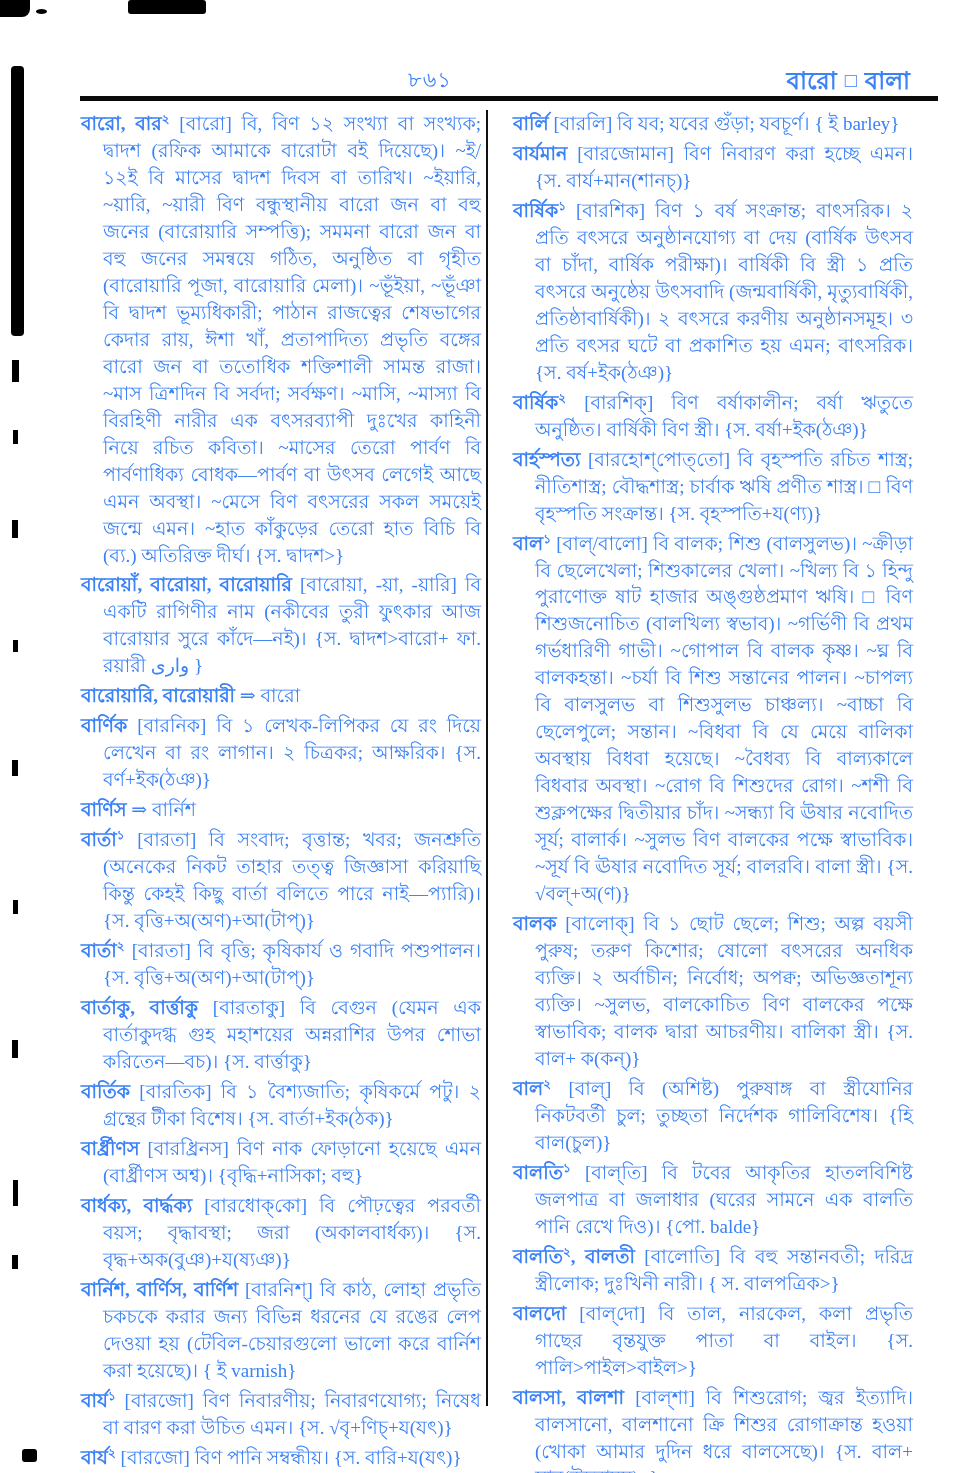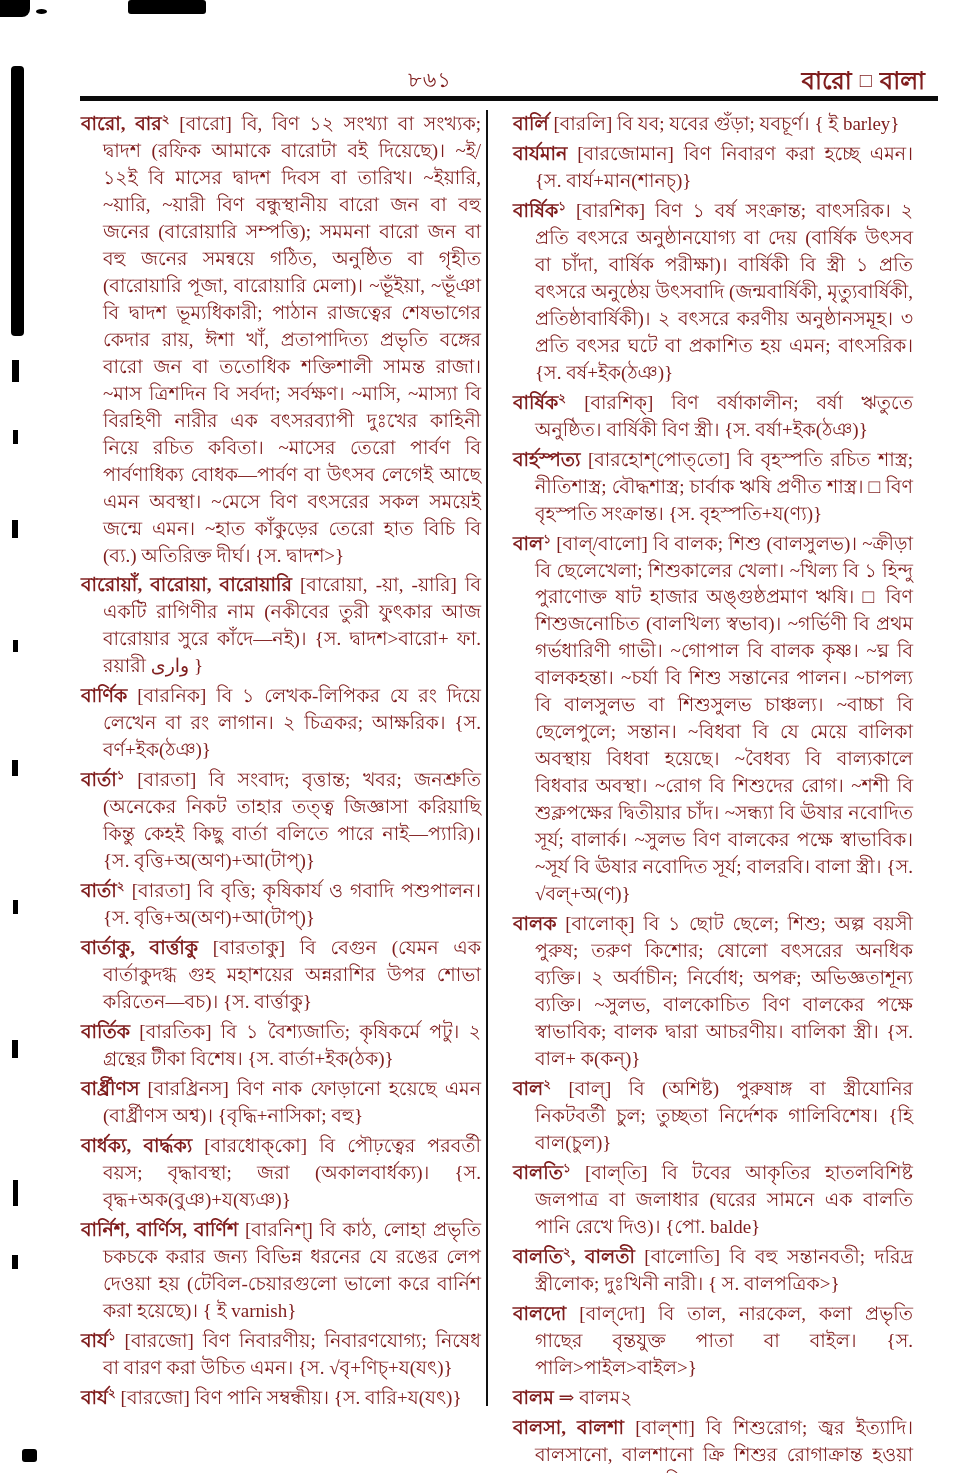--- a/index.html
+++ b/index.html
@@ -5,21 +5,21 @@
   html, body {
     margin: 0;
     padding: 0;
     background: #ffffff;
   }
   .page {
     position: relative;
     width: 960px;
     height: 1473px;
     background: #ffffff;
-    color: #7f1d1d;
+    color: #3b82f6;
     font-family: "Liberation Serif", "DejaVu Serif", serif;
     overflow: hidden;
   }
 
   
   .header {
     position: absolute;
     top: 62px;
     left: 78px;
     width: 860px;
@@ -27,21 +27,21 @@
   }
   .page-number {
     position: absolute;
     left: 330px;
     top: 2px;
     font-size: 21px;
     letter-spacing: 1px;
   }
   .guide-words {
     position: absolute;
-    right: 13px;
+    right: 28px;
     top: 0;
     font-size: 24px;
     font-weight: bold;
   }
   .guide-words .gsep {
     font-weight: normal;
     font-size: 20px;
     padding: 0 8px;
     position: relative;
     top: -2px;
@@ -135,21 +135,23 @@
     </span>
   </div>
   <div class="header-rule"></div>
 
   <div class="col-divider"></div>
 
   <div class="content">
     <div class="col" id="col-left">
         <p class="entry"><b class="hw">বারো, বার<sup>২</sup></b> [বারো] বি, বিণ ১২ সংখ্যা বা সংখ্যক; দ্বাদশ (রফিক আমাকে বারোটা বই দিয়েছে)। ~ই/ ১২ই বি মাসের দ্বাদশ দিবস বা তারিখ। ~ইয়ারি, ~য়ারি, ~য়ারী বিণ বন্ধুস্থানীয় বারো জন বা বহু জনের (বারোয়ারি সম্পত্তি); সমমনা বারো জন বা বহু জনের সমন্বয়ে গঠিত, অনুষ্ঠিত বা গৃহীত (বারোয়ারি পূজা, বারোয়ারি মেলা)। ~ভূঁইয়া, ~ভূঁঞা বি দ্বাদশ ভূম্যধিকারী; পাঠান রাজত্বের শেষভাগের কেদার রায়, ঈশা খাঁ, প্রতাপাদিত্য প্রভৃতি বঙ্গের বারো জন বা ততোধিক শক্তিশালী সামন্ত রাজা। ~মাস ত্রিশদিন বি সর্বদা; সর্বক্ষণ। ~মাসি, ~মাস্যা বি বিরহিণী নারীর এক বৎসরব্যাপী দুঃখের কাহিনী নিয়ে রচিত কবিতা। ~মাসের তেরো পার্বণ বি পার্বণাধিক্য বোধক—পার্বণ বা উৎসব লেগেই আছে এমন অবস্থা। ~মেসে বিণ বৎসরের সকল সময়েই জন্মে এমন। ~হাত কাঁকুড়ের তেরো হাত বিচি বি (ব্য.) অতিরিক্ত দীর্ঘ। {স. দ্বাদশ&gt;}</p>
         <p class="entry"><b class="hw">বারোয়াঁ, বারোয়া, বারোয়ারি</b> [বারোয়া, -য়া, -য়ারি] বি একটি রাগিণীর নাম (নকীবের তুরী ফুৎকার আজ বারোয়ার সুরে কাঁদে—নই)। {স. দ্বাদশ&gt;বারো+ ফা. রয়ারী وارى }</p>
+        <p class="entry"><b class="hw">বারোয়ারি, বারোয়ারী</b> ⇒ বারো</p>
         <p class="entry"><b class="hw">বার্ণিক</b> [বারনিক] বি ১ লেখক-লিপিকর যে রং দিয়ে লেখেন বা রং লাগান। ২ চিত্রকর; আক্ষরিক। {স. বর্ণ+ইক(ঠঞ)}</p>
+        <p class="entry"><b class="hw">বার্ণিস</b> ⇒ বার্নিশ</p>
         <p class="entry"><b class="hw">বার্তা<sup>১</sup></b> [বারতা] বি সংবাদ; বৃত্তান্ত; খবর; জনশ্রুতি (অনেকের নিকট তাহার তত্ত্ব জিজ্ঞাসা করিয়াছি কিন্তু কেহই কিছু বার্তা বলিতে পারে নাই—প্যারি)। {স. বৃত্তি+অ(অণ)+আ(টাপ্)}</p>
         <p class="entry"><b class="hw">বার্তা<sup>২</sup></b> [বারতা] বি বৃত্তি; কৃষিকার্য ও গবাদি পশুপালন। {স. বৃত্তি+অ(অণ)+আ(টাপ্)}</p>
         <p class="entry"><b class="hw">বার্তাকু, বার্ত্তাকু</b> [বারতাকু] বি বেগুন (যেমন এক বার্তাকুদগ্ধ গুহ মহাশয়ের অন্নরাশির উপর শোভা করিতেন—বচ)। {স. বার্ত্তাকু}</p>
         <p class="entry"><b class="hw">বার্তিক</b> [বারতিক] বি ১ বৈশ্যজাতি; কৃষিকর্মে পটু। ২ গ্রন্থের টীকা বিশেষ। {স. বার্তা+ইক(ঠক)}</p>
         <p class="entry"><b class="hw">বার্ধ্রীণস</b> [বারধ্রিনস] বিণ নাক ফোড়ানো হয়েছে এমন (বার্ধ্রীণস অশ্ব)। {বৃদ্ধি+নাসিকা; বহু}</p>
         <p class="entry"><b class="hw">বার্ধক্য, বার্দ্ধক্য</b> [বারধোক্‌কো] বি পৌঢ়ত্বের পরবর্তী বয়স; বৃদ্ধাবস্থা; জরা (অকালবার্ধক্য)। {স. বৃদ্ধ+অক(বুঞ)+য(ষ্যঞ)}</p>
         <p class="entry"><b class="hw">বার্নিশ, বার্ণিস, বার্ণিশ</b> [বারনিশ্] বি কাঠ, লোহা প্রভৃতি চকচকে করার জন্য বিভিন্ন ধরনের যে রঙের লেপ দেওয়া হয় (টেবিল-চেয়ারগুলো ভালো করে বার্নিশ করা হয়েছে)। { ই varnish}</p>
         <p class="entry"><b class="hw">বার্য<sup>১</sup></b> [বারজো] বিণ নিবারণীয়; নিবারণযোগ্য; নিষেধ বা বারণ করা উচিত এমন। {স. √বৃ+ণিচ্+য(যৎ)}</p>
         <p class="entry"><b class="hw">বার্য<sup>২</sup></b> [বারজো] বিণ পানি সম্বন্ধীয়। {স. বারি+য(যৎ)}</p>
       </div>
@@ -158,19 +160,18 @@
         <p class="entry"><b class="hw">বার্যমান</b> [বারজোমান] বিণ নিবারণ করা হচ্ছে এমন। {স. বার্য+মান(শানচ্)}</p>
         <p class="entry"><b class="hw">বার্ষিক<sup>১</sup></b> [বারশিক] বিণ ১ বর্ষ সংক্রান্ত; বাৎসরিক। ২ প্রতি বৎসরে অনুষ্ঠানযোগ্য বা দেয় (বার্ষিক উৎসব বা চাঁদা, বার্ষিক পরীক্ষা)। বার্ষিকী বি স্ত্রী ১ প্রতি বৎসরে অনুষ্ঠেয় উৎসবাদি (জন্মবার্ষিকী, মৃত্যুবার্ষিকী, প্রতিষ্ঠাবার্ষিকী)। ২ বৎসরে করণীয় অনুষ্ঠানসমূহ। ৩ প্রতি বৎসর ঘটে বা প্রকাশিত হয় এমন; বাৎসরিক। {স. বর্ষ+ইক(ঠঞ)}</p>
         <p class="entry"><b class="hw">বার্ষিক<sup>২</sup></b> [বারশিক্] বিণ বর্ষাকালীন; বর্ষা ঋতুতে অনুষ্ঠিত। বার্ষিকী বিণ স্ত্রী। {স. বর্ষা+ইক(ঠঞ)}</p>
         <p class="entry"><b class="hw">বার্হস্পত্য</b> [বারহোশ্‌পোত্‌তো] বি বৃহস্পতি রচিত শাস্ত্র; নীতিশাস্ত্র; বৌদ্ধশাস্ত্র; চার্বাক ঋষি প্রণীত শাস্ত্র। □ বিণ বৃহস্পতি সংক্রান্ত। {স. বৃহস্পতি+য(ণ্য)}</p>
         <p class="entry"><b class="hw">বাল<sup>১</sup></b> [বাল্/বালো] বি বালক; শিশু (বালসুলভ)। ~ক্রীড়া বি ছেলেখেলা; শিশুকালের খেলা। ~খিল্য বি ১ হিন্দু পুরাণোক্ত ষাট হাজার অঙ্গুষ্ঠপ্রমাণ ঋষি। □ বিণ শিশুজনোচিত (বালখিল্য স্বভাব)। ~গর্ভিণী বি প্রথম গর্ভধারিণী গাভী। ~গোপাল বি বালক কৃষ্ণ। ~ঘ্ন বি বালকহন্তা। ~চর্যা বি শিশু সন্তানের পালন। ~চাপল্য বি বালসুলভ বা শিশুসুলভ চাঞ্চল্য। ~বাচ্চা বি ছেলেপুলে; সন্তান। ~বিধবা বি যে মেয়ে বালিকা অবস্থায় বিধবা হয়েছে। ~বৈধব্য বি বাল্যকালে বিধবার অবস্থা। ~রোগ বি শিশুদের রোগ। ~শশী বি শুক্লপক্ষের দ্বিতীয়ার চাঁদ। ~সন্ধ্যা বি ঊষার নবোদিত সূর্য; বালার্ক। ~সুলভ বিণ বালকের পক্ষে স্বাভাবিক। ~সূর্য বি ঊষার নবোদিত সূর্য; বালরবি। বালা স্ত্রী। {স. √বল্+অ(ণ)}</p>
         <p class="entry"><b class="hw">বালক</b> [বালোক্] বি ১ ছোট ছেলে; শিশু; অল্প বয়সী পুরুষ; তরুণ কিশোর; ষোলো বৎসরের অনধিক ব্যক্তি। ২ অর্বাচীন; নির্বোধ; অপক্ব; অভিজ্ঞতাশূন্য ব্যক্তি। ~সুলভ, বালকোচিত বিণ বালকের পক্ষে স্বাভাবিক; বালক দ্বারা আচরণীয়। বালিকা স্ত্রী। {স. বাল+ ক(কন্)}</p>
         <p class="entry"><b class="hw">বাল<sup>২</sup></b> [বাল্] বি (অশিষ্ট) পুরুষাঙ্গ বা স্ত্রীযোনির নিকটবর্তী চুল; তুচ্ছতা নির্দেশক গালিবিশেষ। {হি বাল(চুল)}</p>
         <p class="entry"><b class="hw">বালতি<sup>১</sup></b> [বাল্‌তি] বি টবের আকৃতির হাতলবিশিষ্ট জলপাত্র বা জলাধার (ঘরের সামনে এক বালতি পানি রেখে দিও)। {পো. balde}</p>
         <p class="entry"><b class="hw">বালতি<sup>২</sup>, বালতী</b> [বালোতি] বি বহু সন্তানবতী; দরিদ্র স্ত্রীলোক; দুঃখিনী নারী। { স. বালপত্রিক&gt;}</p>
         <p class="entry"><b class="hw">বালদো</b> [বাল্‌দো] বি তাল, নারকেল, কলা প্রভৃতি গাছের বৃন্তযুক্ত পাতা বা বাইল। {স. পালি&gt;পাইল&gt;বাইল&gt;}</p>
-        <p class="entry"><b class="hw">বালম</b> ⇒ বালম২</p>
         <p class="entry"><b class="hw">বালসা, বালশা</b> [বাল্‌শা] বি শিশুরোগ; জ্বর ইত্যাদি। বালসানো, বালশানো ক্রি শিশুর রোগাক্রান্ত হওয়া (খোকা আমার দুদিন ধরে বালসেছে)। {স. বাল+ সার(উদরাময়)&gt;}</p>
         <p class="entry"><b class="hw">বালা<sup>১</sup></b> [বালা] বি ১ বালিকা; ষোলো বৎসরের অনধিক বয়সের নারী। ২ কিশোর; তরুণী। ৩ কন্যা। ৪ যুবতী। { স. বালক&gt;বাল+আ}</p>
       </div>
   </div>
 
 </div>
 
 </body></html>

